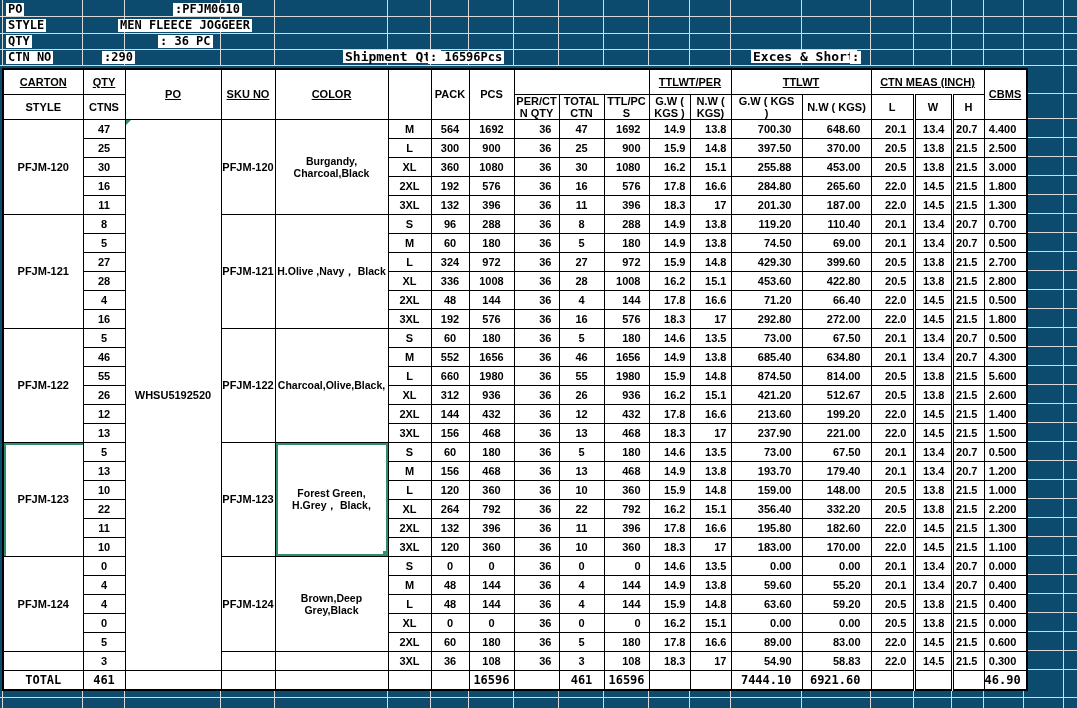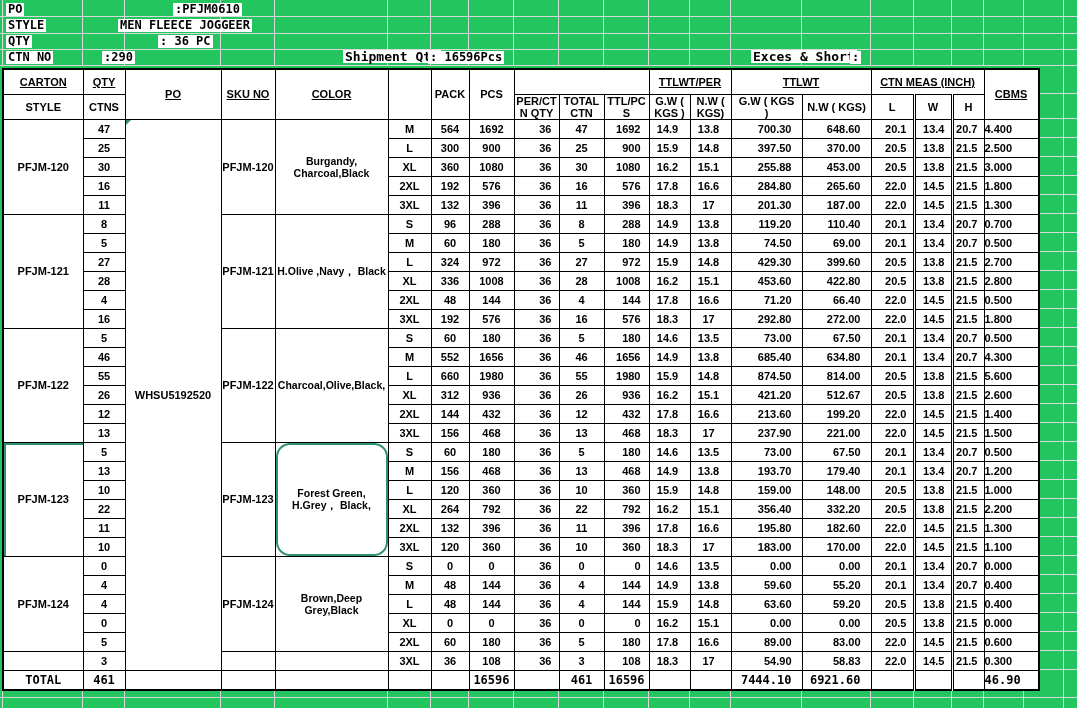--- a/index.html
+++ b/index.html
@@ -1,43 +1,43 @@
 <!DOCTYPE html>
 <html style="--sel: #2e8f72;"><head>
 <meta charset="utf-8">
 <style>
   * { margin:0; padding:0; box-sizing:border-box; }
   html,body { background:#fff; }
   body { width:1077px; height:708px; font-family:"Liberation Sans",sans-serif; color:#000; overflow:hidden; }
-  .sheet { position:relative; width:1077px; height:708px; background:#22c55e; overflow:hidden; }
+  .sheet { position:relative; width:1077px; height:708px; background:#0c4a6e; overflow:hidden; }
   .gl { position:absolute; background:#d9d9d9; }
   .toptext { position:absolute; font-family:"DejaVu Sans Mono",monospace; font-weight:bold;
              font-size:12px; white-space:pre; background:#fff; padding:0 2px; line-height:13px; z-index:3; }
   .toptext.big { font-size:13px; }
   table { position:absolute; left:2px; top:68px; border-collapse:collapse; table-layout:fixed;
           border:2px solid #000; background:#fff; z-index:2; }
   th, td { border:1px solid #000; font-size:11px; font-weight:bold; text-align:center;
            vertical-align:middle; padding:0; line-height:12px; overflow:hidden; position:relative; }
   thead tr { height:25px; }
   tbody tr { height:19px; }
   tr.total { height:20px; }
   th { white-space:pre-line; }
   .u { text-decoration:underline; }
   .c-color { font-size:10.5px; padding:0 1px; }
   .c-per  { text-align:right; padding-right:7px; }
   .c-tpcs { text-align:right; padding-right:8px; }
-  .c-gwp, .c-nwp { text-align:center; padding-right:4px;margin-top:35px; }
+  .c-gwp, .c-nwp { text-align:right; padding-right:4px;margin-top:35px; }
   .c-gw, .c-nw { text-align:right; padding-right:10px; }
   .c-l, .c-w, .c-h { text-align:right; padding-right:6px; }
-  .c-cbm { text-align:left; padding-right:17px; }
+  .c-cbm { text-align:center; padding-right:5px; }
   .dbl { border-left:3px double #000; }
   .mono { font-family:"DejaVu Sans Mono",monospace; font-size:12px; }
   .r { text-align:right; padding-right:4px; }
   .ctr { text-align:center; padding-right:0; }
-  .sel { box-shadow: inset 0 0 0 2px var(--sel,#2e8f72); border-radius: 14px; }
+  .sel { box-shadow: inset 0 0 0 2px var(--sel,#2e8f72); }
   .sel::after { content:''; position:absolute; right:0; bottom:0; width:5px; height:5px;
                 background:var(--sel,#2e8f72); }
   .sel-left { box-shadow: inset 2px 0 0 var(--sel,#2e8f72), inset 0 2px 0 var(--sel,#2e8f72); }
   .note::before { content:''; position:absolute; top:0; left:0; width:0; height:0;
                   border-left:5px solid var(--sel,#2e8f72); border-bottom:5px solid transparent; }
 </style>
 </head>
 <body>
 
 <div class="sheet">

